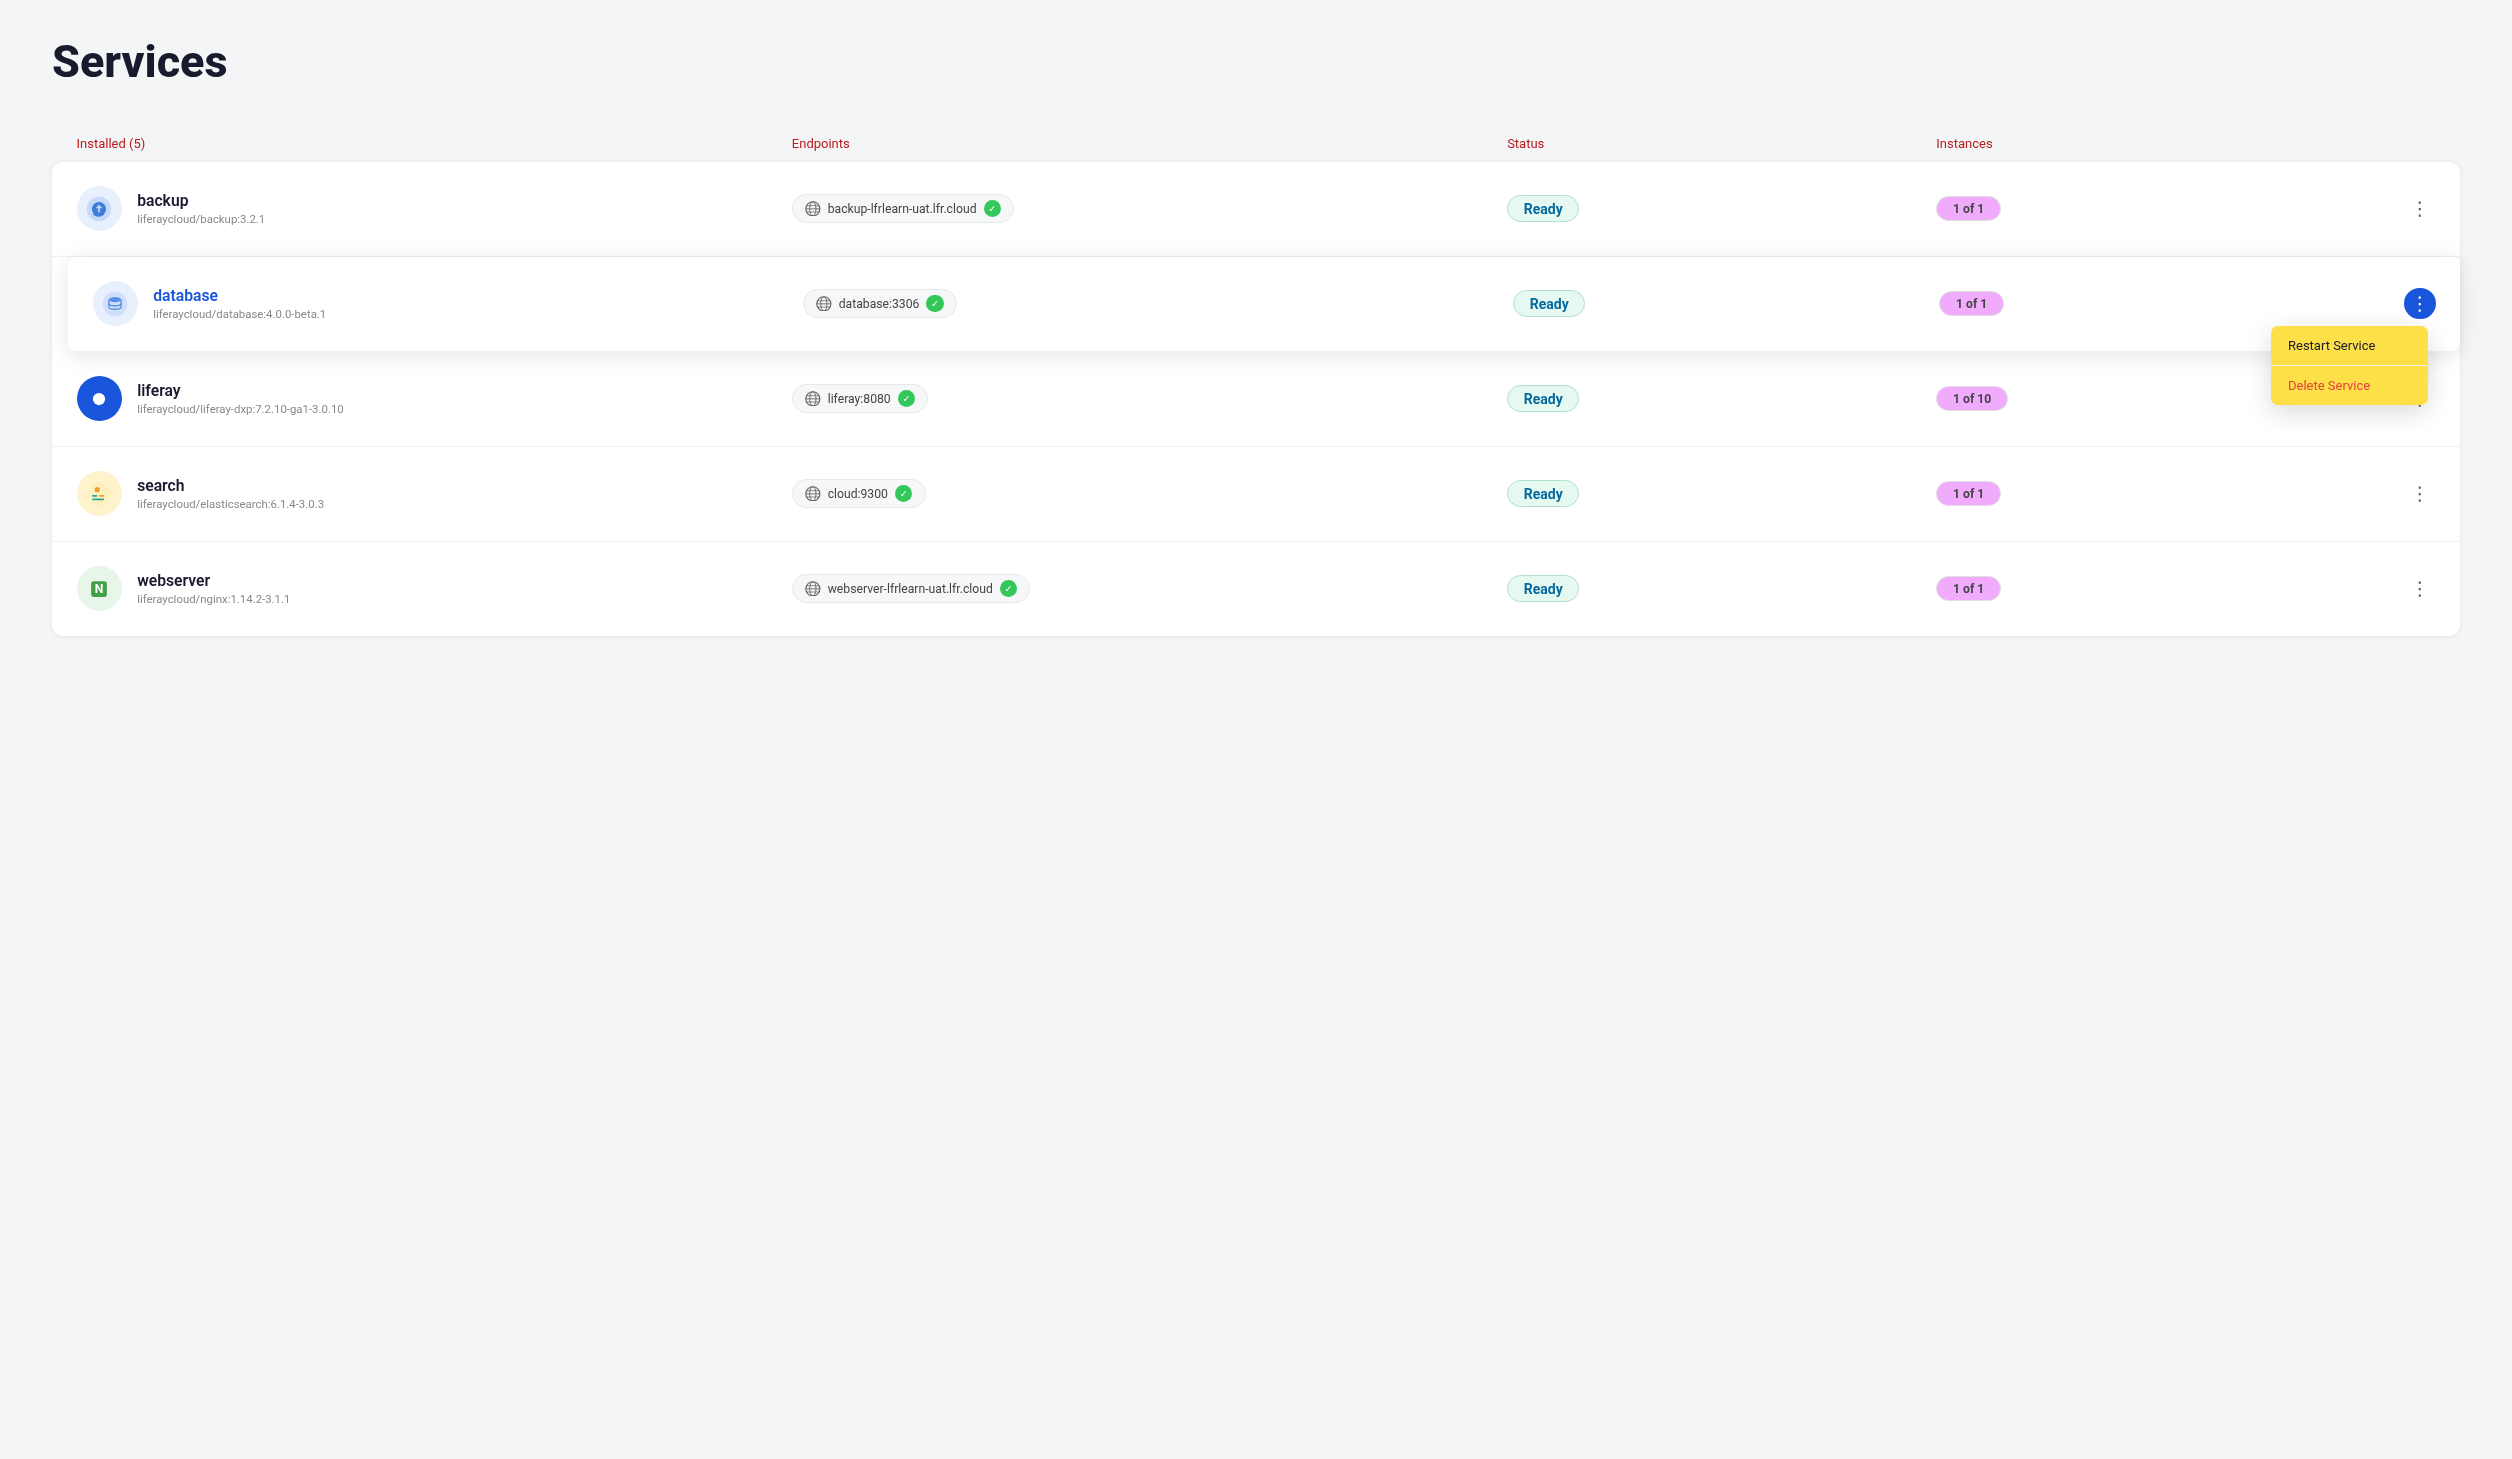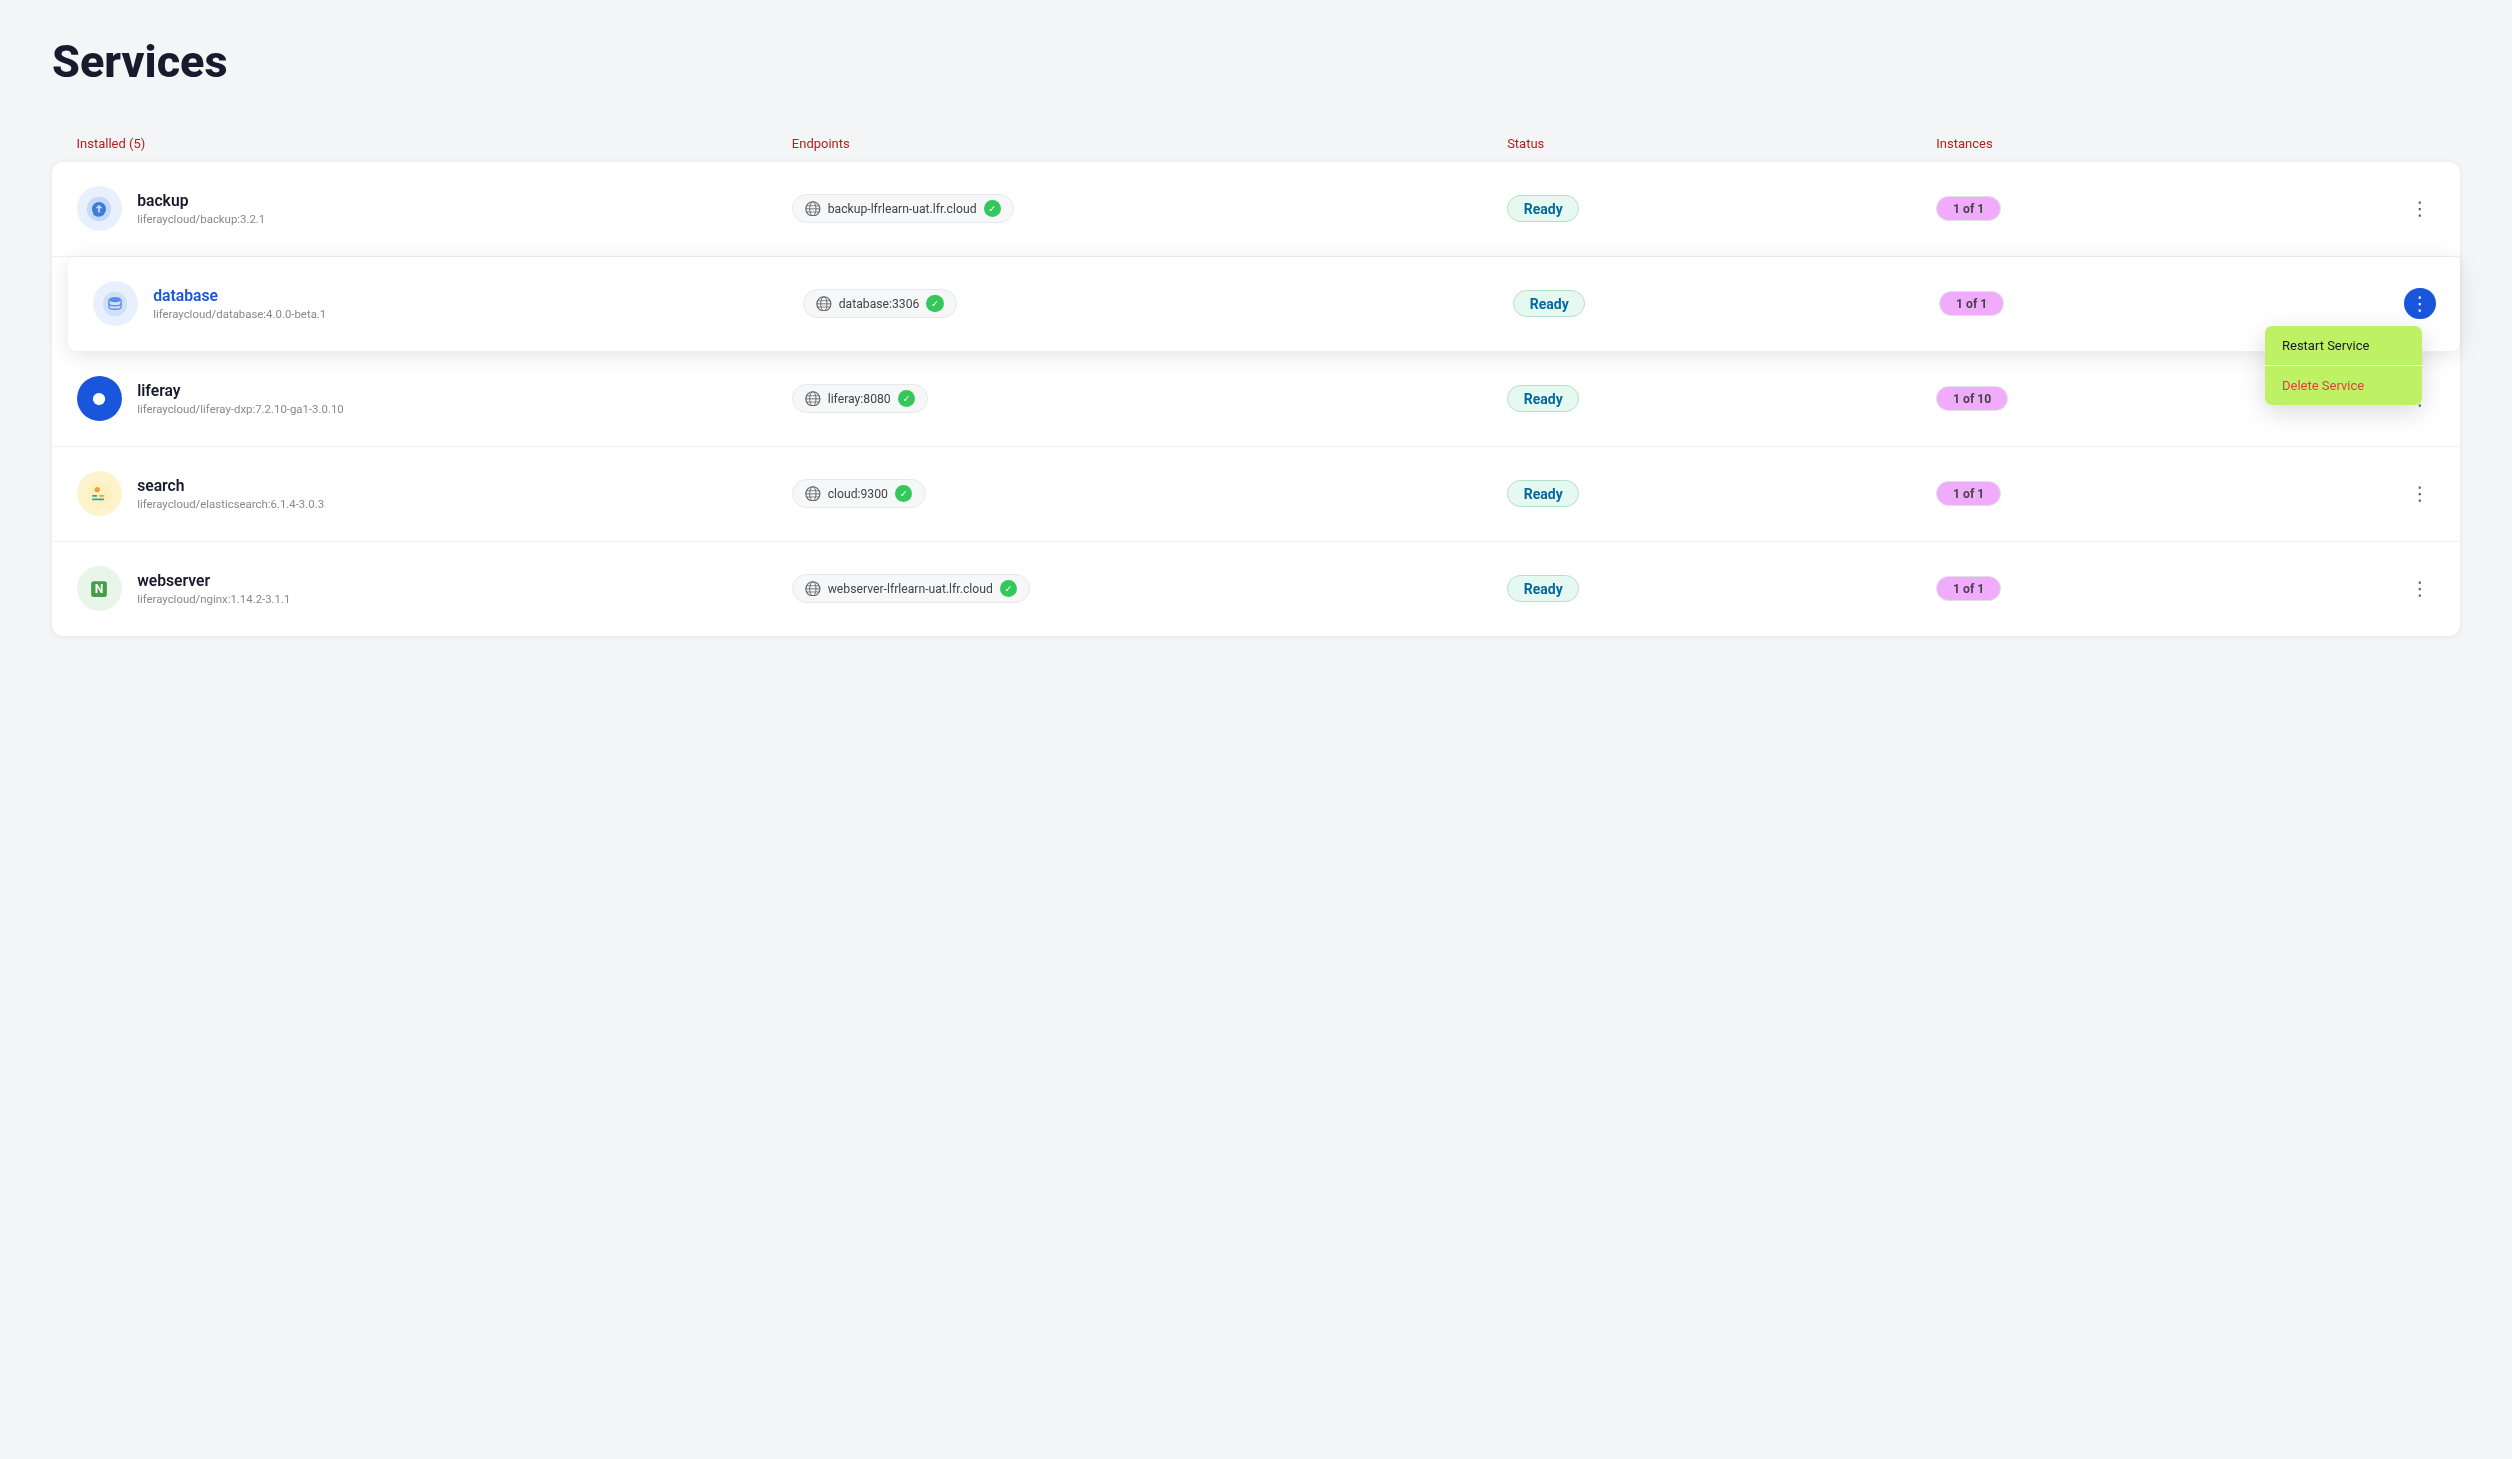--- a/index.html
+++ b/index.html
@@ -158,22 +158,22 @@
     }
     .actions-col {
       display: flex;
       align-items: center;
       justify-content: flex-end;
       position: relative;
     }
     .dropdown-menu {
       position: absolute;
       top: 38px;
-      right: 14px;
-      background: #bef264;
+      right: 8px;
+      background: #fde047;
       border-radius: 7px;
       box-shadow: 0 7px 26px rgba(0,0,0,0.15);
       min-width: 157px;
       z-index: 100;
       overflow: hidden;
     }
     .dropdown-item {
       padding: 12.2px 17.5px;
       font-size: 13px;
       cursor: pointer;

